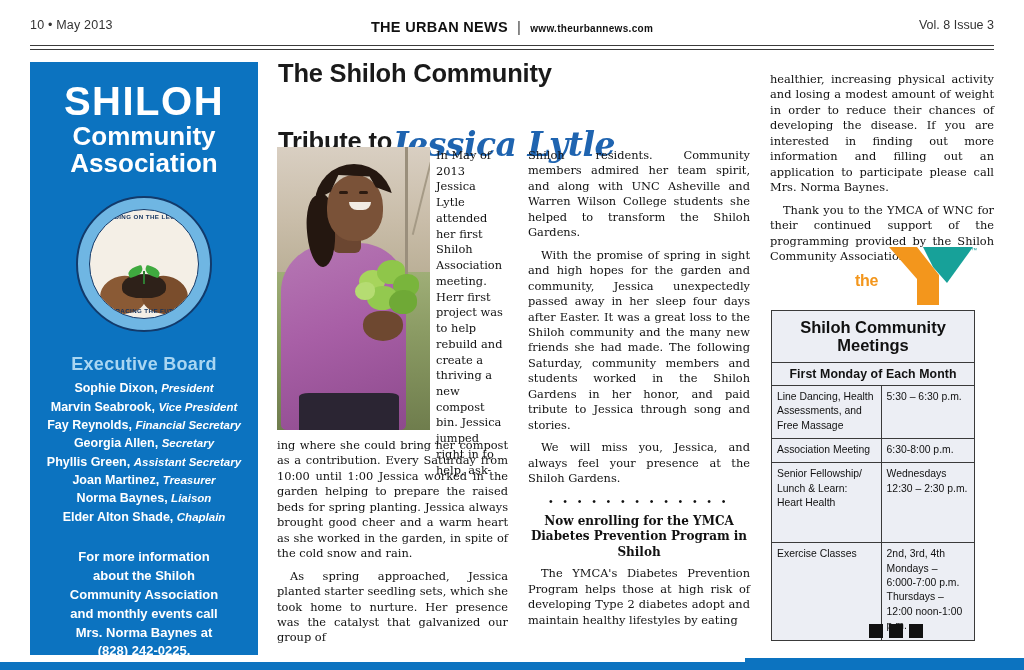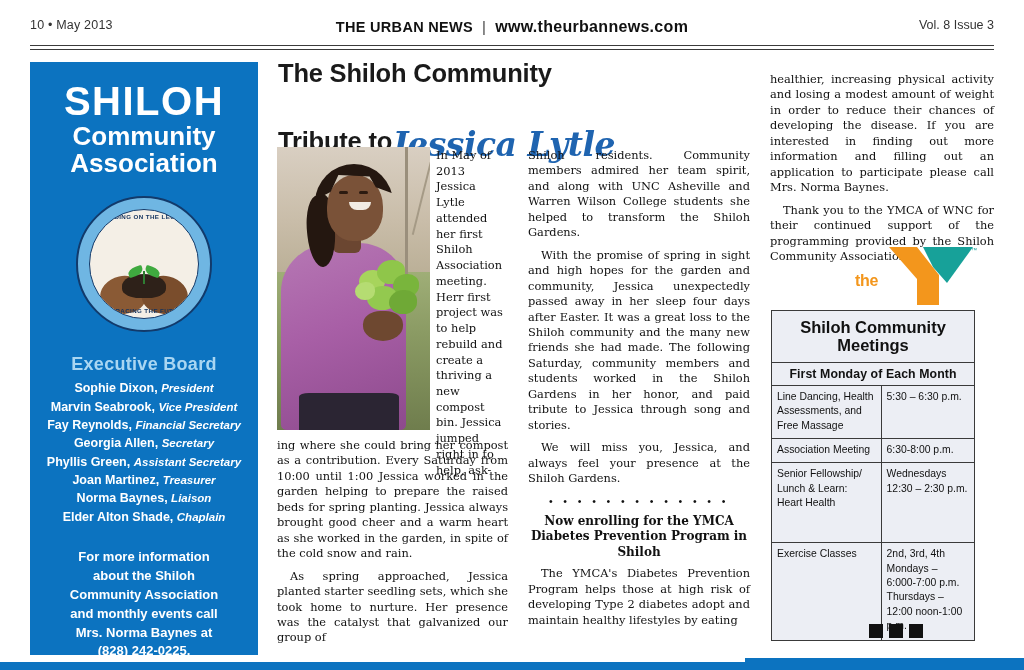--- a/index.html
+++ b/index.html
@@ -46,21 +46,21 @@
     position: absolute;
     left: 50%;
     transform: translateX(-50%);
     white-space: nowrap;
   }
   .mast-center .pipe {
     font-weight: normal;
     color: #444;
     font-size: 15px;
   }
-  .mast-center .site { font-size: 16px; text-align: right; }
+  .mast-center .site { font-size: 10px; text-align: right; }
   .mast-right {
     font-family: "Liberation Sans", sans-serif;
     font-size: 12.5px;
     color: #333333;
     white-space: nowrap;
   }
   .rule-double {
     position: absolute;
     left: 30px;
     top: 45px;

